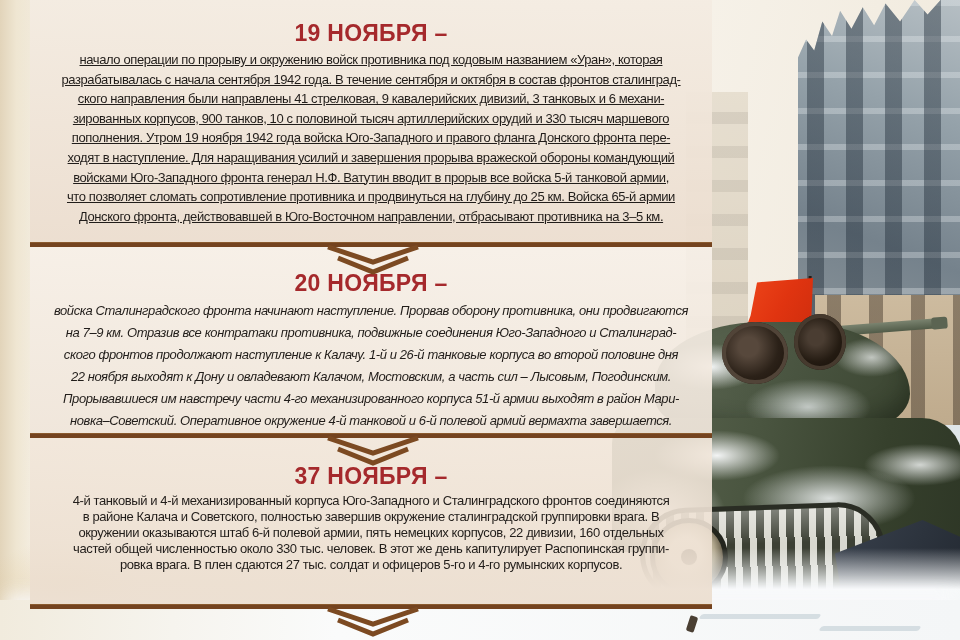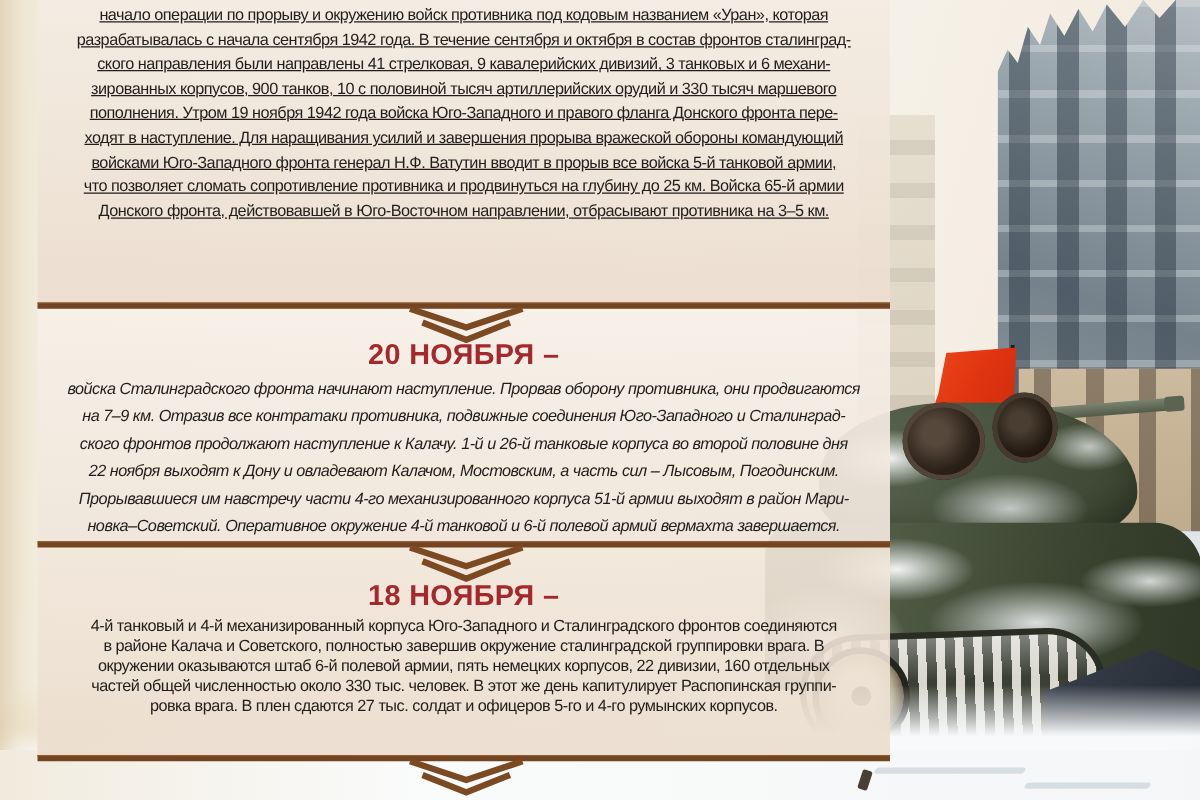--- a/index.html
+++ b/index.html
@@ -145,20 +145,21 @@
     <div class="dark-side"></div>
   </div>
 
   <div class="snow-right"></div>
   <div class="snow-ground"></div>
   <div class="snow-streak streak1"></div>
   <div class="snow-streak streak2"></div>
   <div class="debris"></div>
 
   <section class="panel p1">
+    <h2>19 НОЯБРЯ –</h2>
     <p class="body">начало операции по прорыву и окружению войск противника под кодовым названием «Уран», которая
 разрабатывалась с начала сентября 1942 года. В течение сентября и октября в состав фронтов сталинград-
 ского направления были направлены 41 стрелковая, 9 кавалерийских дивизий, 3 танковых и 6 механи-
 зированных корпусов, 900 танков, 10 с половиной тысяч артиллерийских орудий и 330 тысяч маршевого
 пополнения. Утром 19 ноября 1942 года войска Юго-Западного и правого фланга Донского фронта пере-
 ходят в наступление. Для наращивания усилий и завершения прорыва вражеской обороны командующий
 войсками Юго-Западного фронта генерал Н.Ф. Ватутин вводит в прорыв все войска 5-й танковой армии,
 что позволяет сломать сопротивление противника и продвинуться на глубину до 25 км. Войска 65-й армии
 Донского фронта, действовавшей в Юго-Восточном направлении, отбрасывают противника на 3–5 км.</p>
   </section>
@@ -177,21 +178,21 @@
 Прорывавшиеся им навстречу части 4-го механизированного корпуса 51-й армии выходят в район Мари-
 новка–Советский. Оперативное окружение 4-й танковой и 6-й полевой армий вермахта завершается.</p>
   </section>
   <div class="divider-bar b2"></div>
   <svg class="chevron c2" viewBox="0 0 96 30">
     <path d="M3 2 L48 17 L93 2" stroke="#7c4a22" stroke-width="5" fill="none"></path>
     <path d="M13 13 L48 27 L83 13" stroke="#7c4a22" stroke-width="5" fill="none"></path>
   </svg>
 
   <section class="panel p3">
-    <h2>18 НОЯБРЯ –</h2>
+    <h2>37 НОЯБРЯ –</h2>
     <p class="body">4-й танковый и 4-й механизированный корпуса Юго-Западного и Сталинградского фронтов соединяются
 в районе Калача и Советского, полностью завершив окружение сталинградской группировки врага. В
 окружении оказываются штаб 6-й полевой армии, пять немецких корпусов, 22 дивизии, 160 отдельных
 частей общей численностью около 330 тыс. человек. В этот же день капитулирует Распопинская группи-
 ровка врага. В плен сдаются 27 тыс. солдат и офицеров 5-го и 4-го румынских корпусов.</p>
   </section>
   <div class="divider-bar b3"></div>
   <svg class="chevron c3" viewBox="0 0 96 30">
     <path d="M3 2 L48 17 L93 2" stroke="#7c4a22" stroke-width="5" fill="none"></path>
     <path d="M13 13 L48 27 L83 13" stroke="#7c4a22" stroke-width="5" fill="none"></path>

